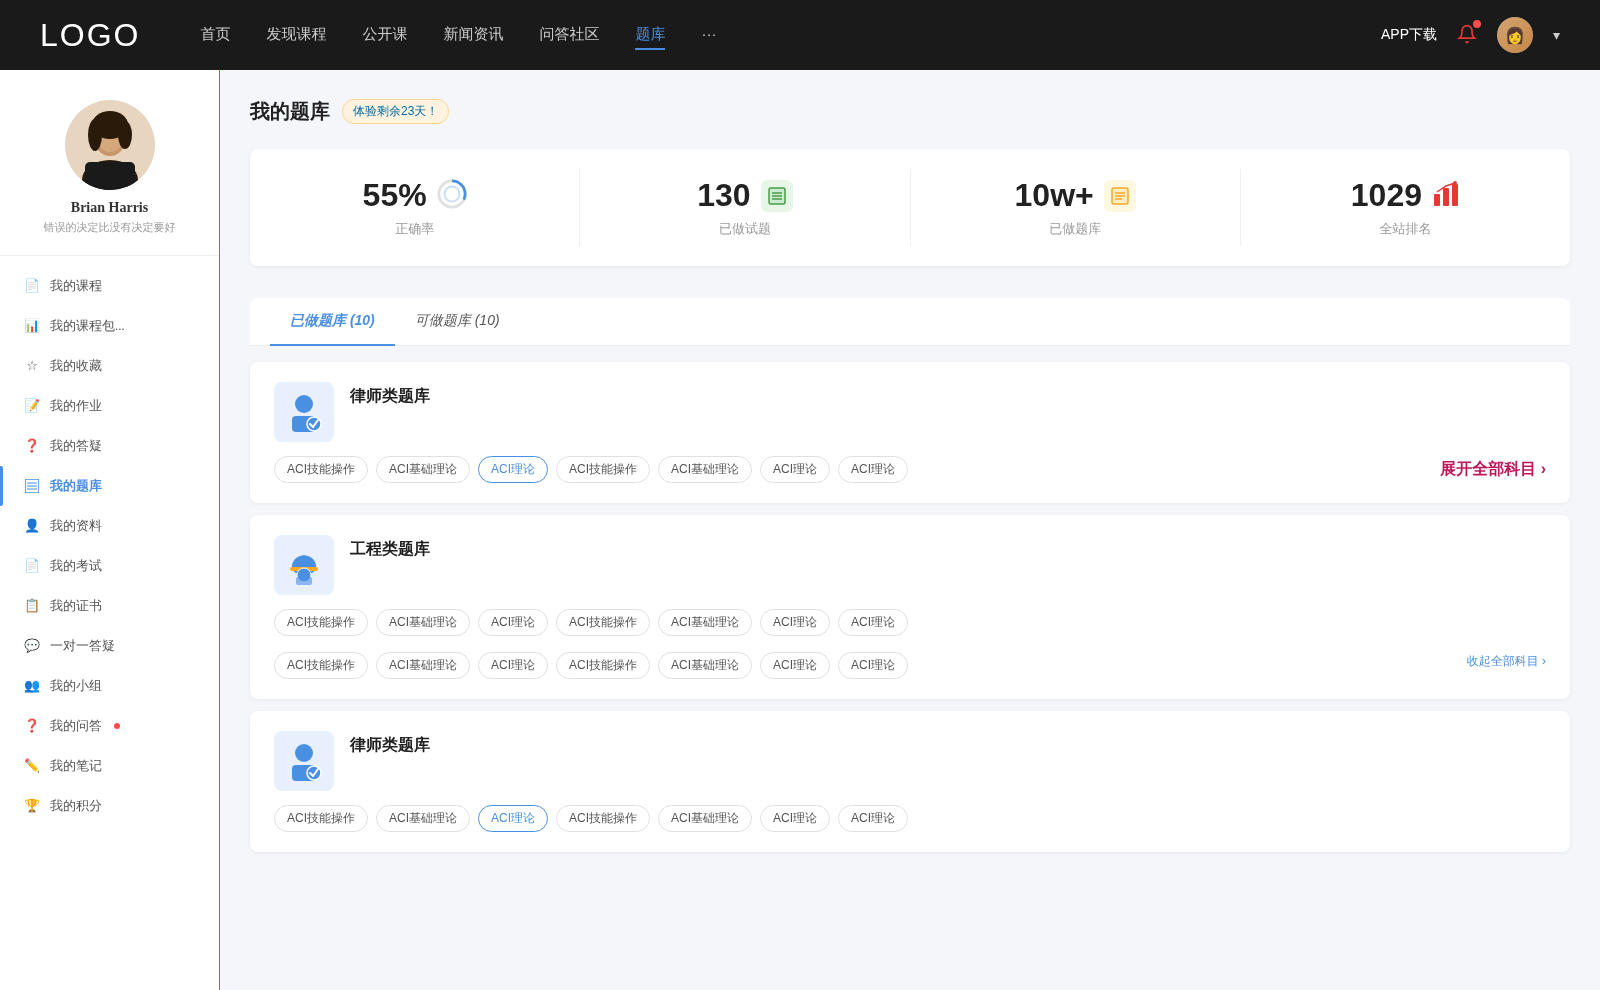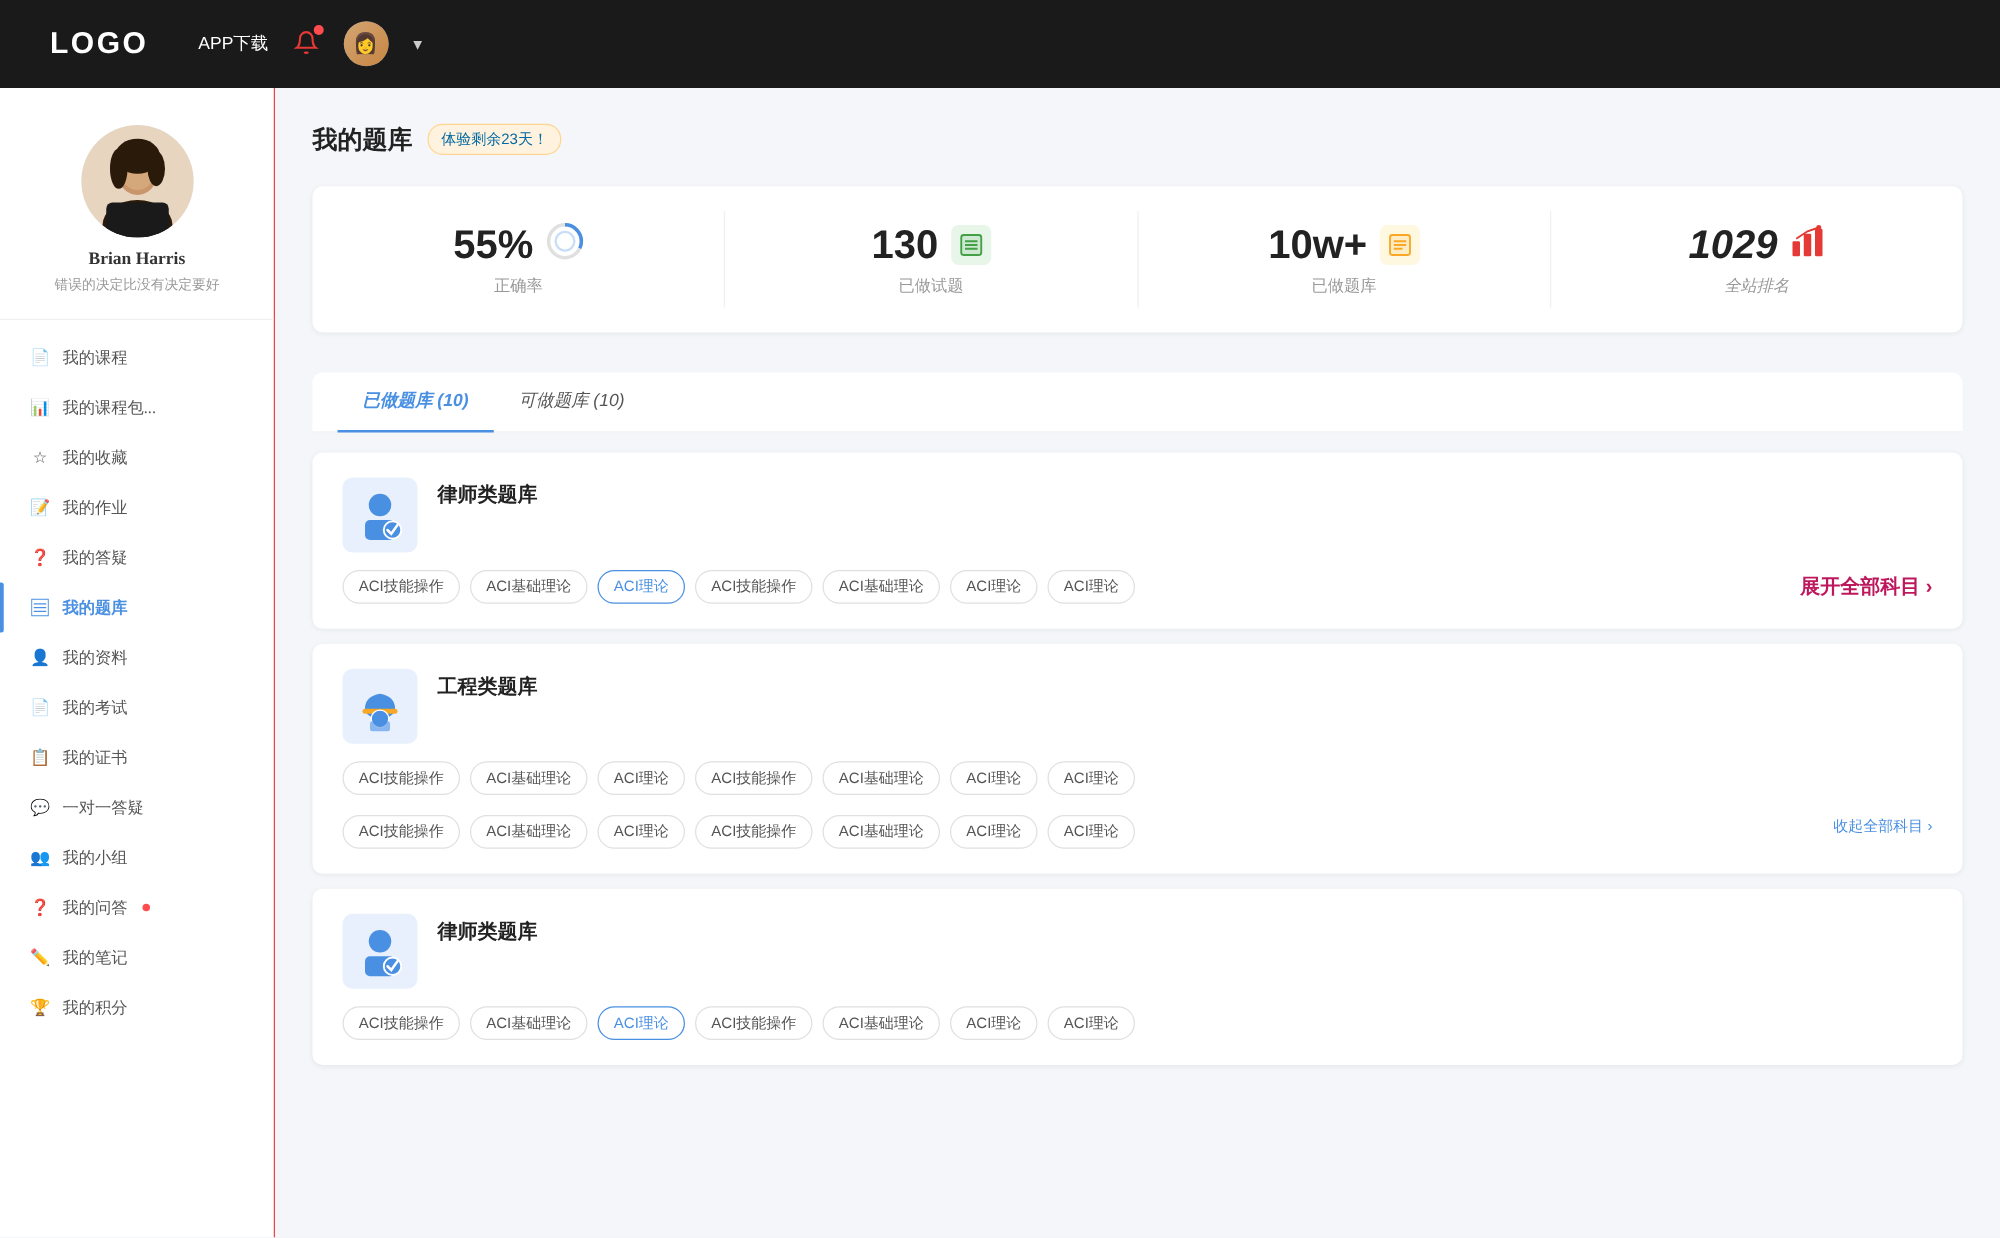--- a/index.html
+++ b/index.html
@@ -10,25 +10,25 @@
       background: #1a1a1a;
       height: 70px;
       display: flex;
       align-items: center;
       padding: 0 40px;
       position: fixed;
       top: 0; left: 0; right: 0;
       z-index: 100;
     }
     .navbar-logo {
-      font-size: 24px;
-      font-weight: 700;
+      font-size: 32px;
+      font-weight: 400;
       color: white;
       letter-spacing: 2px;
-      margin-right: 40px;
+      margin-right: 60px;
     }
     .navbar-nav {
       display: flex;
       gap: 36px;
       flex: 1;
     }
     .navbar-nav .nav-item {
       color: #ccc;
       font-size: 15px;
       cursor: pointer;
@@ -188,21 +188,21 @@
       padding: 20px 0;
       margin-bottom: 32px;
       box-shadow: 0 1px 4px rgba(0,0,0,0.06);
     }
     .stat-item {
       flex: 1;
       text-align: center;
       border-right: 1px solid #f0f0f0;
       padding: 8px 20px;
     }
-    .stat-item:last-child { border-right: none; font-style: italic; }
+    .stat-item:last-child { border-right: none; }
     .stat-value-row {
       display: flex;
       align-items: center;
       justify-content: center;
       gap: 10px;
       margin-bottom: 6px;
     }
     .stat-value {
       font-size: 32px;
       font-weight: 700;
@@ -320,20 +320,29 @@
     
     .pie-chart {
       width: 30px; height: 30px;
     }
   </style>
 </head>
 <body>
 
 <nav class="navbar">
   <div class="navbar-logo">LOGO</div>
+  <div class="navbar-nav">
+    <span class="nav-item">首页</span>
+    <span class="nav-item">发现课程</span>
+    <span class="nav-item">公开课</span>
+    <span class="nav-item">新闻资讯</span>
+    <span class="nav-item">问答社区</span>
+    <span class="nav-item active">题库</span>
+    <span class="nav-item">···</span>
+  </div>
   <div class="navbar-right">
     <span class="app-download">APP下载</span>
     <div class="bell-icon">
       <svg width="20" height="20" viewBox="0 0 24 24" fill="none" stroke="#e53935" stroke-width="2">
         <path d="M18 8A6 6 0 006 8c0 7-3 9-3 9h18s-3-2-3-9"></path>
         <path d="M13.73 21a2 2 0 01-3.46 0"></path>
       </svg>
       <div class="badge"></div>
     </div>
     <div class="avatar-wrap">

